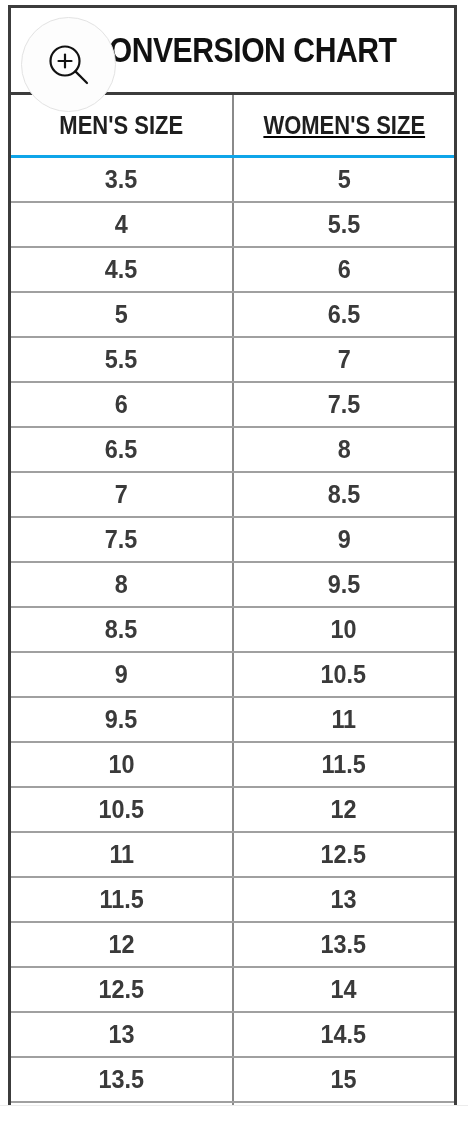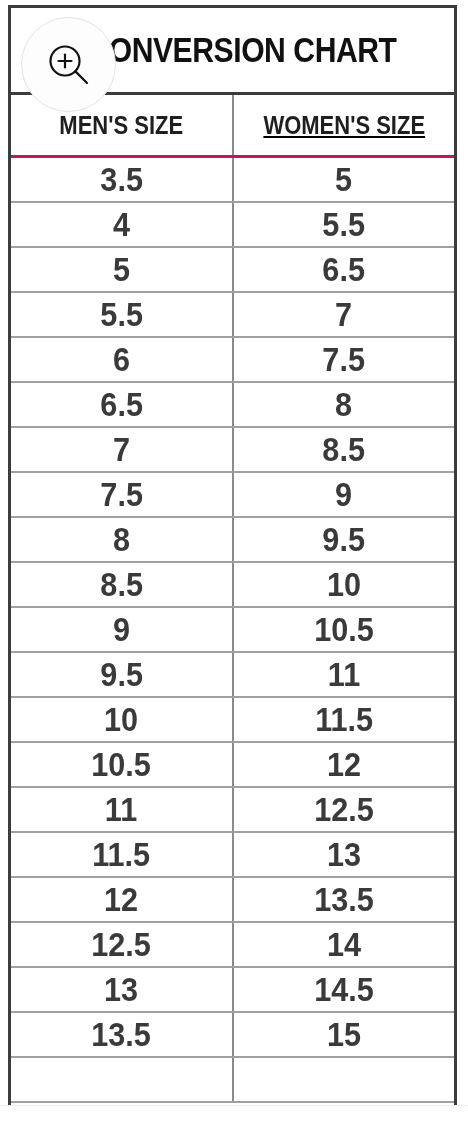--- a/index.html
+++ b/index.html
@@ -73,21 +73,21 @@
     display: block;
     line-height: 84px;
     padding-left: 22px;
   }
 
   
   .head-row th {
     height: 60px;
     vertical-align: middle;
     text-align: center;
-    border-bottom: 3px solid #be185d;
+    border-bottom: 3px solid #0ea5e9;
     padding: 0;
   }
   .head-row th.col-men   { width: 225px; border-right: 2px solid #8a8a8a; }
   .head-row th.col-women { width: 218px; text-decoration: underline; }
   .head-label {
     font-family: "Liberation Sans Narrow", "Liberation Sans", sans-serif;
     font-weight: bold;
     font-size: 25px;
     color: #1f1f1f;
     letter-spacing: 0px;
@@ -99,21 +99,21 @@
 
   
   .data-row td {
     height: 43px;
     text-align: center;
     vertical-align: middle;
     border-bottom: 2px solid #a0a0a0;
     padding: 0;
     font-family: "Liberation Sans Narrow", "Liberation Sans", sans-serif;
     font-weight: bold;
-    font-size: 34px;
+    font-size: 26px;
     color: #3a3a3a;
   }
   .data-row td.cell-men   { width: 225px; border-right: 2px solid #8a8a8a; }
   .data-row td.cell-women { width: 218px; }
   .data-row td span {
     display: inline-block;
     transform: scaleX(0.9);
     transform-origin: center;
   }
 
@@ -164,20 +164,24 @@
       <tbody id="rows-body">
           <tr class="data-row">
             <td class="cell-men"><span>3.5</span></td>
             <td class="cell-women"><span>5</span></td>
           </tr>
           <tr class="data-row">
             <td class="cell-men"><span>4</span></td>
             <td class="cell-women"><span>5.5</span></td>
           </tr>
           <tr class="data-row">
+            <td class="cell-men"><span>4.5</span></td>
+            <td class="cell-women"><span>6</span></td>
+          </tr>
+          <tr class="data-row">
             <td class="cell-men"><span>5</span></td>
             <td class="cell-women"><span>6.5</span></td>
           </tr>
           <tr class="data-row">
             <td class="cell-men"><span>5.5</span></td>
             <td class="cell-women"><span>7</span></td>
           </tr>
           <tr class="data-row">
             <td class="cell-men"><span>6</span></td>
             <td class="cell-women"><span>7.5</span></td>

